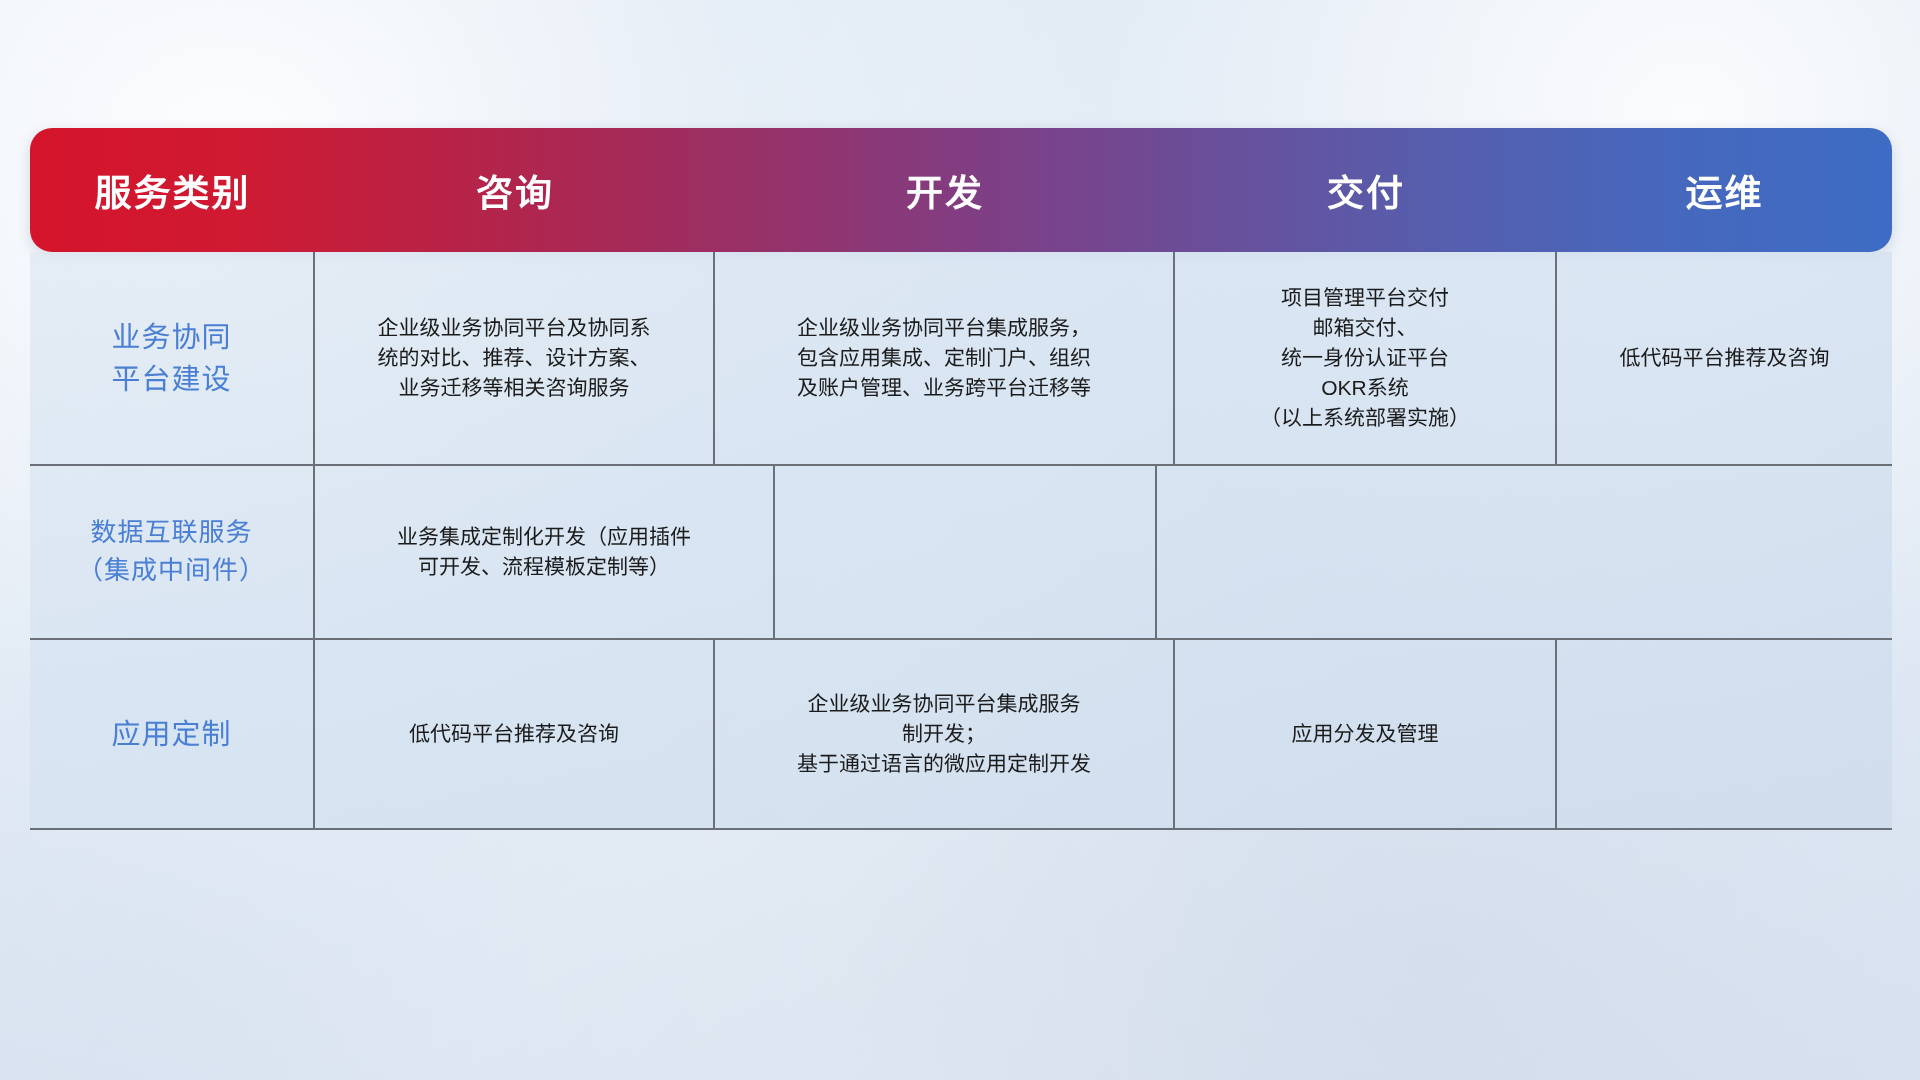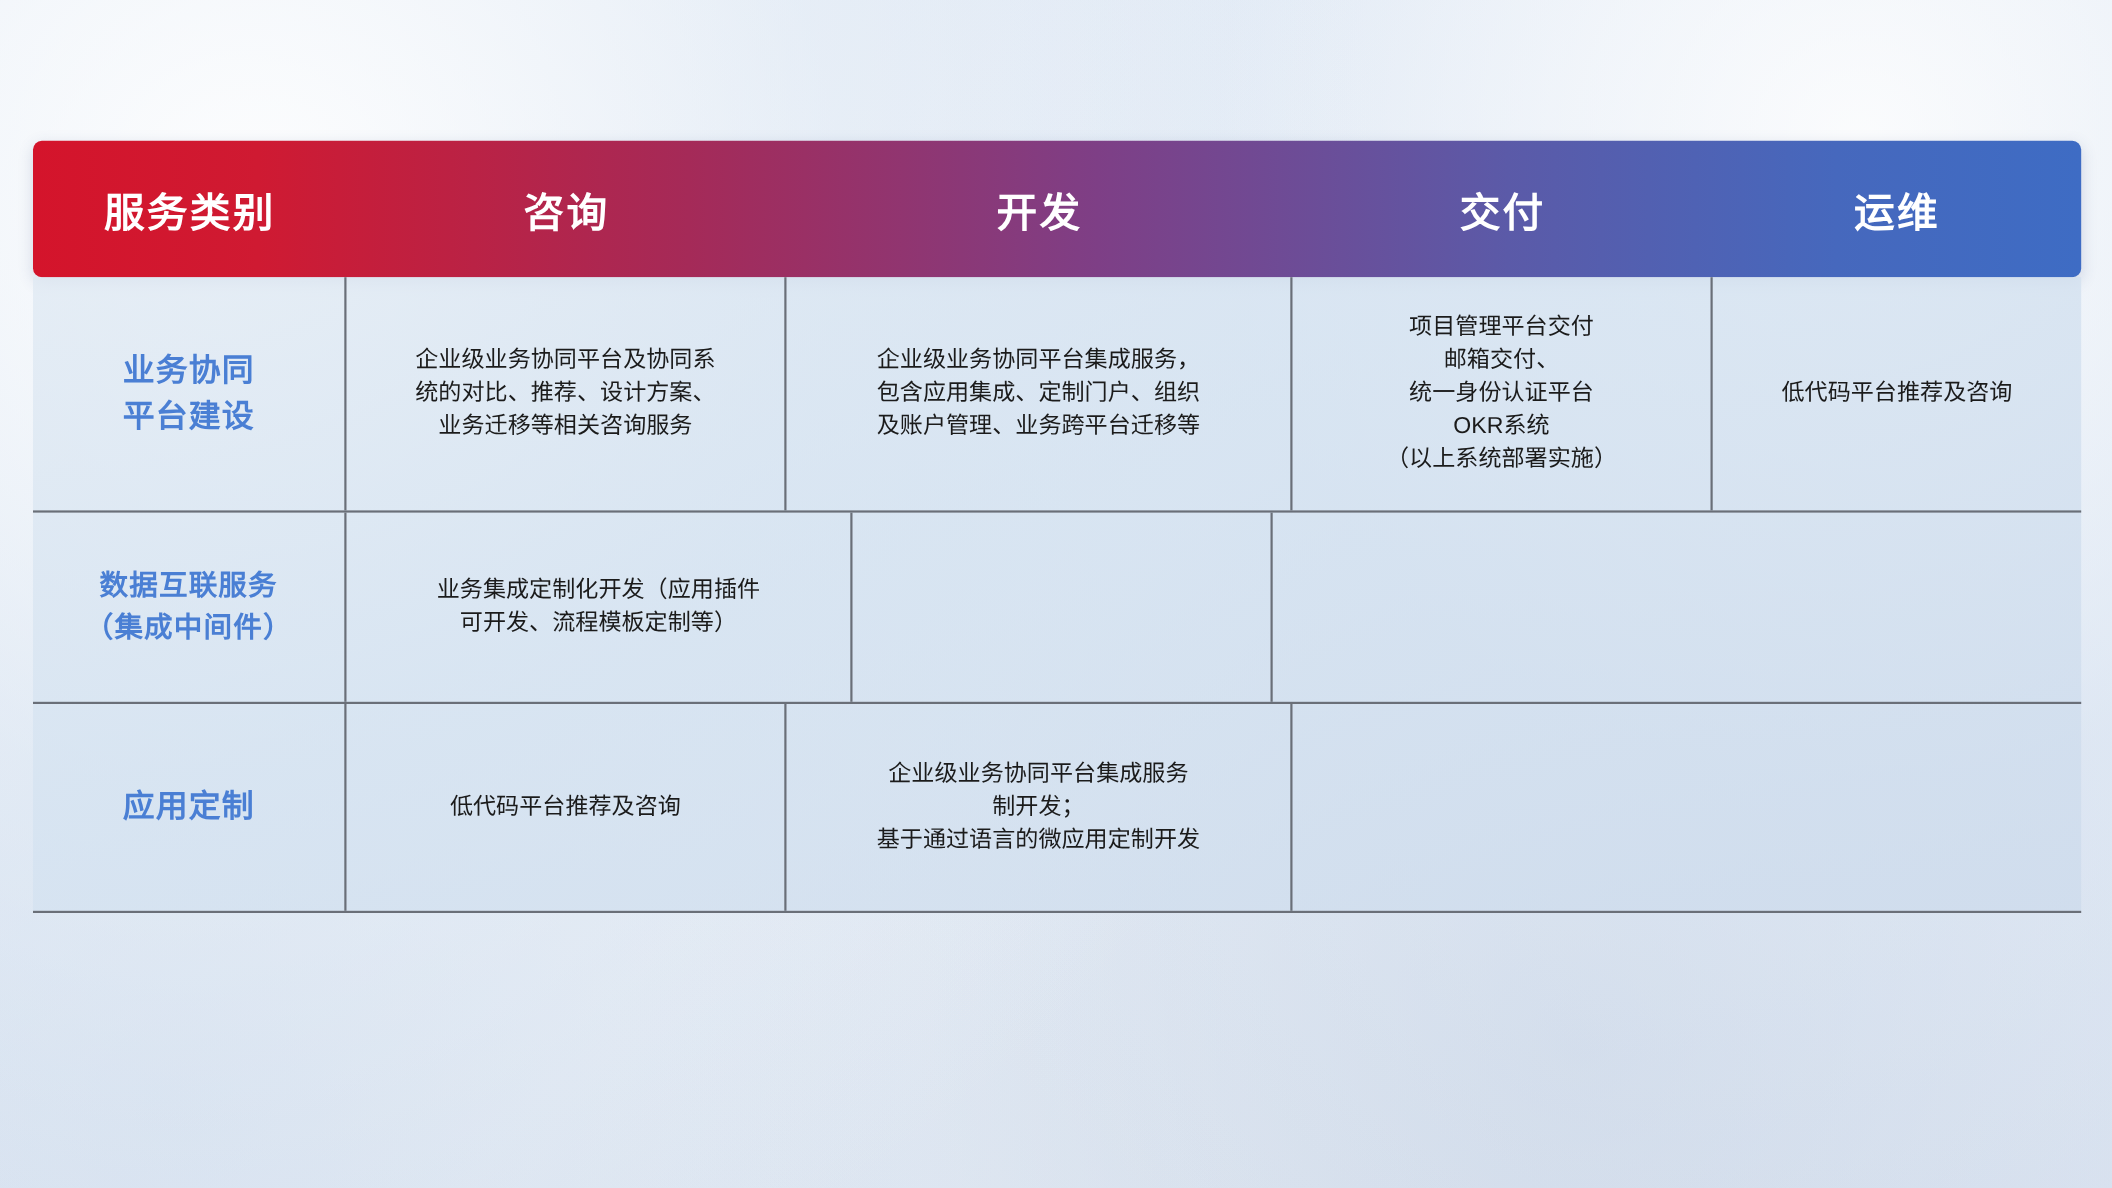--- a/index.html
+++ b/index.html
@@ -29,21 +29,21 @@
     position: absolute;
     left: 30px;
     top: 128px;
     width: 1862px;
   }
 
   
   .header-bar {
     display: flex;
     height: 124px;
-    border-radius: 8px;
+    border-radius: 22px;
     overflow: hidden;
     background: linear-gradient(90deg, #d4142b 0%, #cf1a32 11%, #a52a58 32%, #7e3f86 52%, #5b5aa8 72%, #4668bd 88%, #3e6cc4 100%);
     box-shadow: 0 4px 14px rgba(60,80,130,0.18);
   }
   .header-cell {
     display: flex;
     align-items: center;
     justify-content: center;
     color: #ffffff;
     font-size: 37px;
@@ -82,21 +82,21 @@
     line-height: 1.42;
     color: #1b1b1b;
     text-align: center;
     border-right: 2px solid #6a6f78;
     white-space: pre-line;
   }
   .cell:last-child { border-right: none; }
 
   .cat-cell {
     color: #4a7fd4;
-    font-weight: bold;
+    font-weight: normal;
     font-size: 29px;
     line-height: 1.45;
     letter-spacing: 1px;
   }
   .cat-cell.small { font-size: 26px; }
 
   .cell.empty { }
 </style>
 </head>
 <body>
@@ -140,18 +140,19 @@
         <div class="cell col-3 empty"></div>
         <div class="cell col-4 empty"></div>
       </div>
 
       <div class="row row-h3">
         <div class="cell cat-cell col-0">应用定制</div>
         <div class="cell col-1">低代码平台推荐及咨询</div>
         <div class="cell col-2">企业级业务协同平台集成服务
 制开发；
 基于通过语言的微应用定制开发</div>
+        <div class="cell col-3">应用分发及管理</div>
         <div class="cell col-4 empty"></div>
       </div>
 
     </div>
   </div>
 </div>
 
 </body></html>

